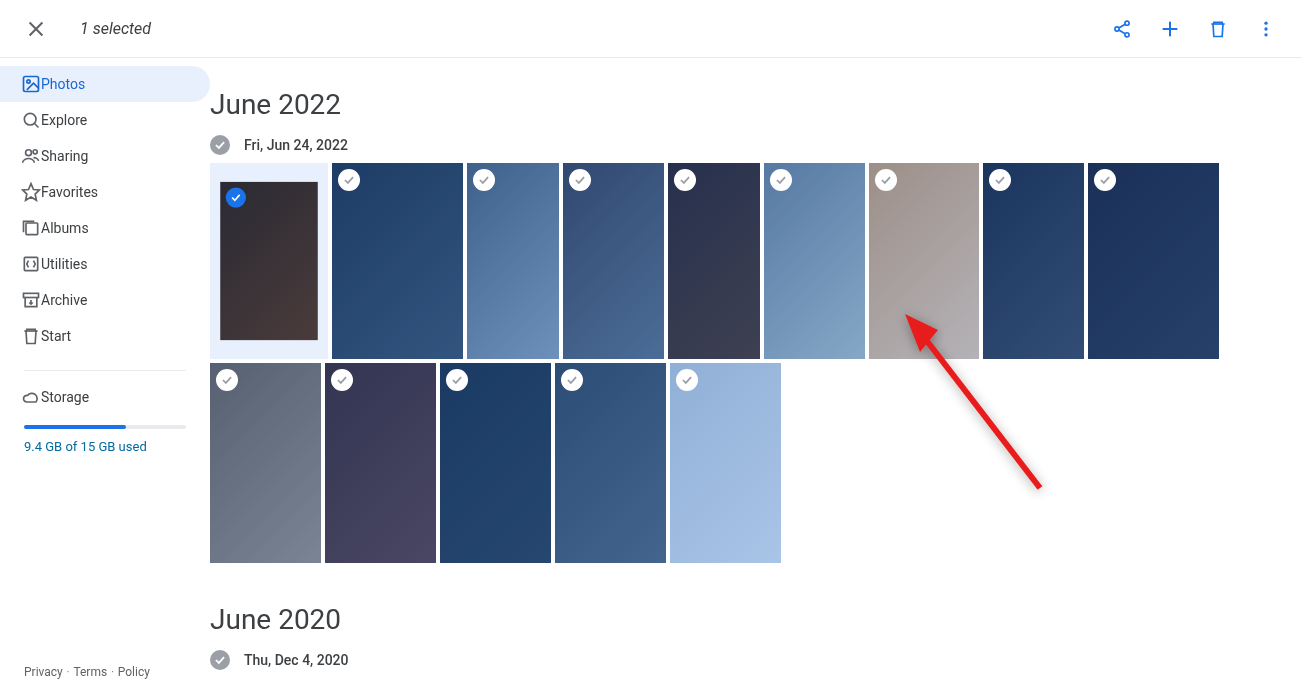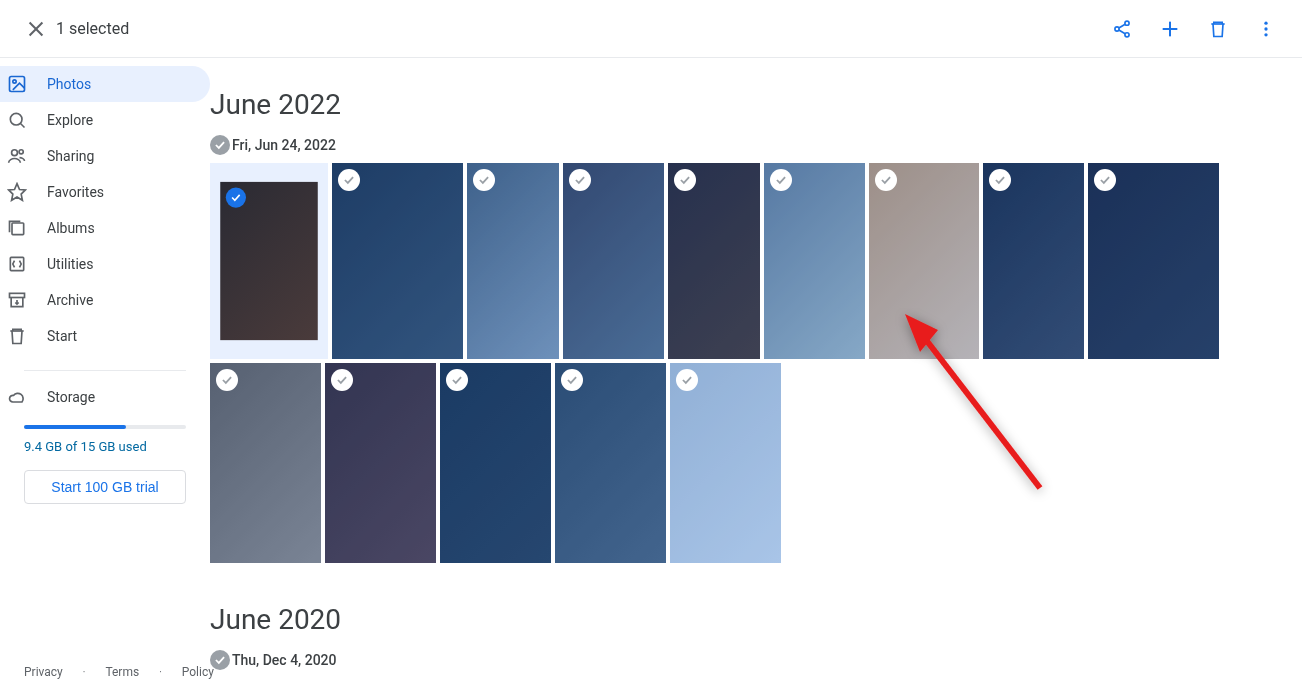--- a/index.html
+++ b/index.html
@@ -8,65 +8,64 @@
   .topbar {
     height: 58px;
     display: flex;
     align-items: center;
     justify-content: space-between;
     padding: 0 16px;
     border-bottom: 1px solid #e8eaed;
   }
   .topbar-left { display: flex; align-items: center; }
   .close-btn { width: 40px; height: 40px; display: flex; align-items: center; justify-content: center; cursor: pointer; border-radius: 50%; }
-  .selection-text { font-size: 16px; color: #3c4043; margin-left: 0; }
+  .selection-text { font-size: 16px; color: #3c4043; margin-left: 24px; font-style: italic; }
   .topbar-right { display: flex; align-items: center; gap: 8px; }
   .topbar-icon-btn { width: 40px; height: 40px; display: flex; align-items: center; justify-content: center; cursor: pointer; border-radius: 50%; color: #1a73e8; }
   .topbar-icon-btn.grey { color: #5f6368; }
 
   .layout { display: flex; height: calc(100vh - 58px); }
   .sidebar {
     width: 210px;
     padding: 8px 0;
     display: flex;
     flex-direction: column;
     flex-shrink: 0;
   }
   .nav-item {
     height: 36px;
     display: flex;
     align-items: center;
-    padding-left: 7px;
+    padding-left: 21px;
     cursor: pointer;
     border-top-right-radius: 18px;
     border-bottom-right-radius: 18px;
     margin-right: 0;
     font-size: 14px;
     color: #3c4043;
-    gap: 20px;
   }
   .nav-item.active { background: #e8f0fe; color: #1967d2; }
   .nav-icon { width: 20px; height: 20px; display: flex; align-items: center; justify-content: center; color: #5f6368; }
   .nav-item.active .nav-icon { color: #1967d2; }
   .section-label { font-size: 11px; color: #5f6368; letter-spacing: 0.8px; padding: 12px 24px 4px; }
   .divider { border-top: 1px solid #e8eaed; margin: 16px 24px 8px; }
   .storage-bar { margin: 10px 24px 6px; height: 4px; background: #e8eaed; border-radius: 2px; position: relative; }
   .storage-fill { height: 4px; background: #1a73e8; border-radius: 2px; }
   .storage-text { font-size: 13px; color: #0369a1; padding: 4px 24px; }
   .trial-btn {
     margin: 12px 24px; padding: 8px 16px; border: 1px solid #dadce0; border-radius: 4px;
     background: #fff; color: #1a73e8; font-size: 14px; cursor: pointer; display: inline-block;
   }
-  .footer-links { position: absolute; bottom: 10px; left: 24px; font-size: 12px; color: #5f6368; display: flex; gap: 20px; align-items: center; }
+  .footer-links { position: absolute; bottom: 10px; left: 24px; font-size: 12px; color: #5f6368; display: flex; gap: 4px; align-items: center; }
   .footer-links a { color: #5f6368; text-decoration: none; cursor: pointer; }
   .footer-dot { font-size: 10px; }
 
   .content { flex: 1; overflow-y: auto; padding: 30px 20px 0 0; position: relative; }
   .month-heading { font-size: 28px; font-weight: 400; color: #3c4043; margin-bottom: 14px; }
-  .date-row { display: flex; align-items: center; gap: 2px; margin-bottom: 8px; }
+  .date-row { display: flex; align-items: center; gap: 14px; margin-bottom: 8px; }
   .date-check { width: 20px; height: 20px; border-radius: 50%; background: #9aa0a6; display: flex; align-items: center; justify-content: center; }
   .date-text { font-size: 14px; color: #3c4043; font-weight: 500; }
   
   .photo-grid { display: flex; flex-wrap: wrap; gap: 4px; margin-bottom: 40px; }
   .photo-thumb { position: relative; cursor: pointer; background: #2a3b4d; overflow: hidden; }
   .photo-thumb .overlay { position: absolute; inset: 0; background: rgba(26,115,232,0.25); }
   .photo-thumb.selected { transform: scale(0.92); }
   .photo-thumb.selected .overlay { background: rgba(255,255,255,0.0); }
   .thumb-check {
     position: absolute; top: 6px; left: 6px; width: 22px; height: 22px; border-radius: 50%;
@@ -234,21 +233,20 @@
         <svg width="20" height="20" viewBox="0 0 24 24" fill="none" stroke="#5f6368" stroke-width="2">
             <path d="M18 18H7a4 4 0 1 1 .8-7.93A5.5 5.5 0 1 1 18 18z"></path>
           </svg>
       </span>
       <span>Storage</span>
     </div>
     <div class="storage-bar">
       <div class="storage-fill" id="storage-fill" style="width: 62.7%;"></div>
     </div>
     <div class="storage-text">9.4 GB of 15 GB used</div>
-    <button class="trial-btn">Start 100 GB trial</button>
     <div class="footer-links">
       <a>Privacy</a>
       <span class="footer-dot">·</span>
       <a>Terms</a>
       <span class="footer-dot">·</span>
       <a>Policy</a>
     </div>
   </div>
 
   <div class="content">

